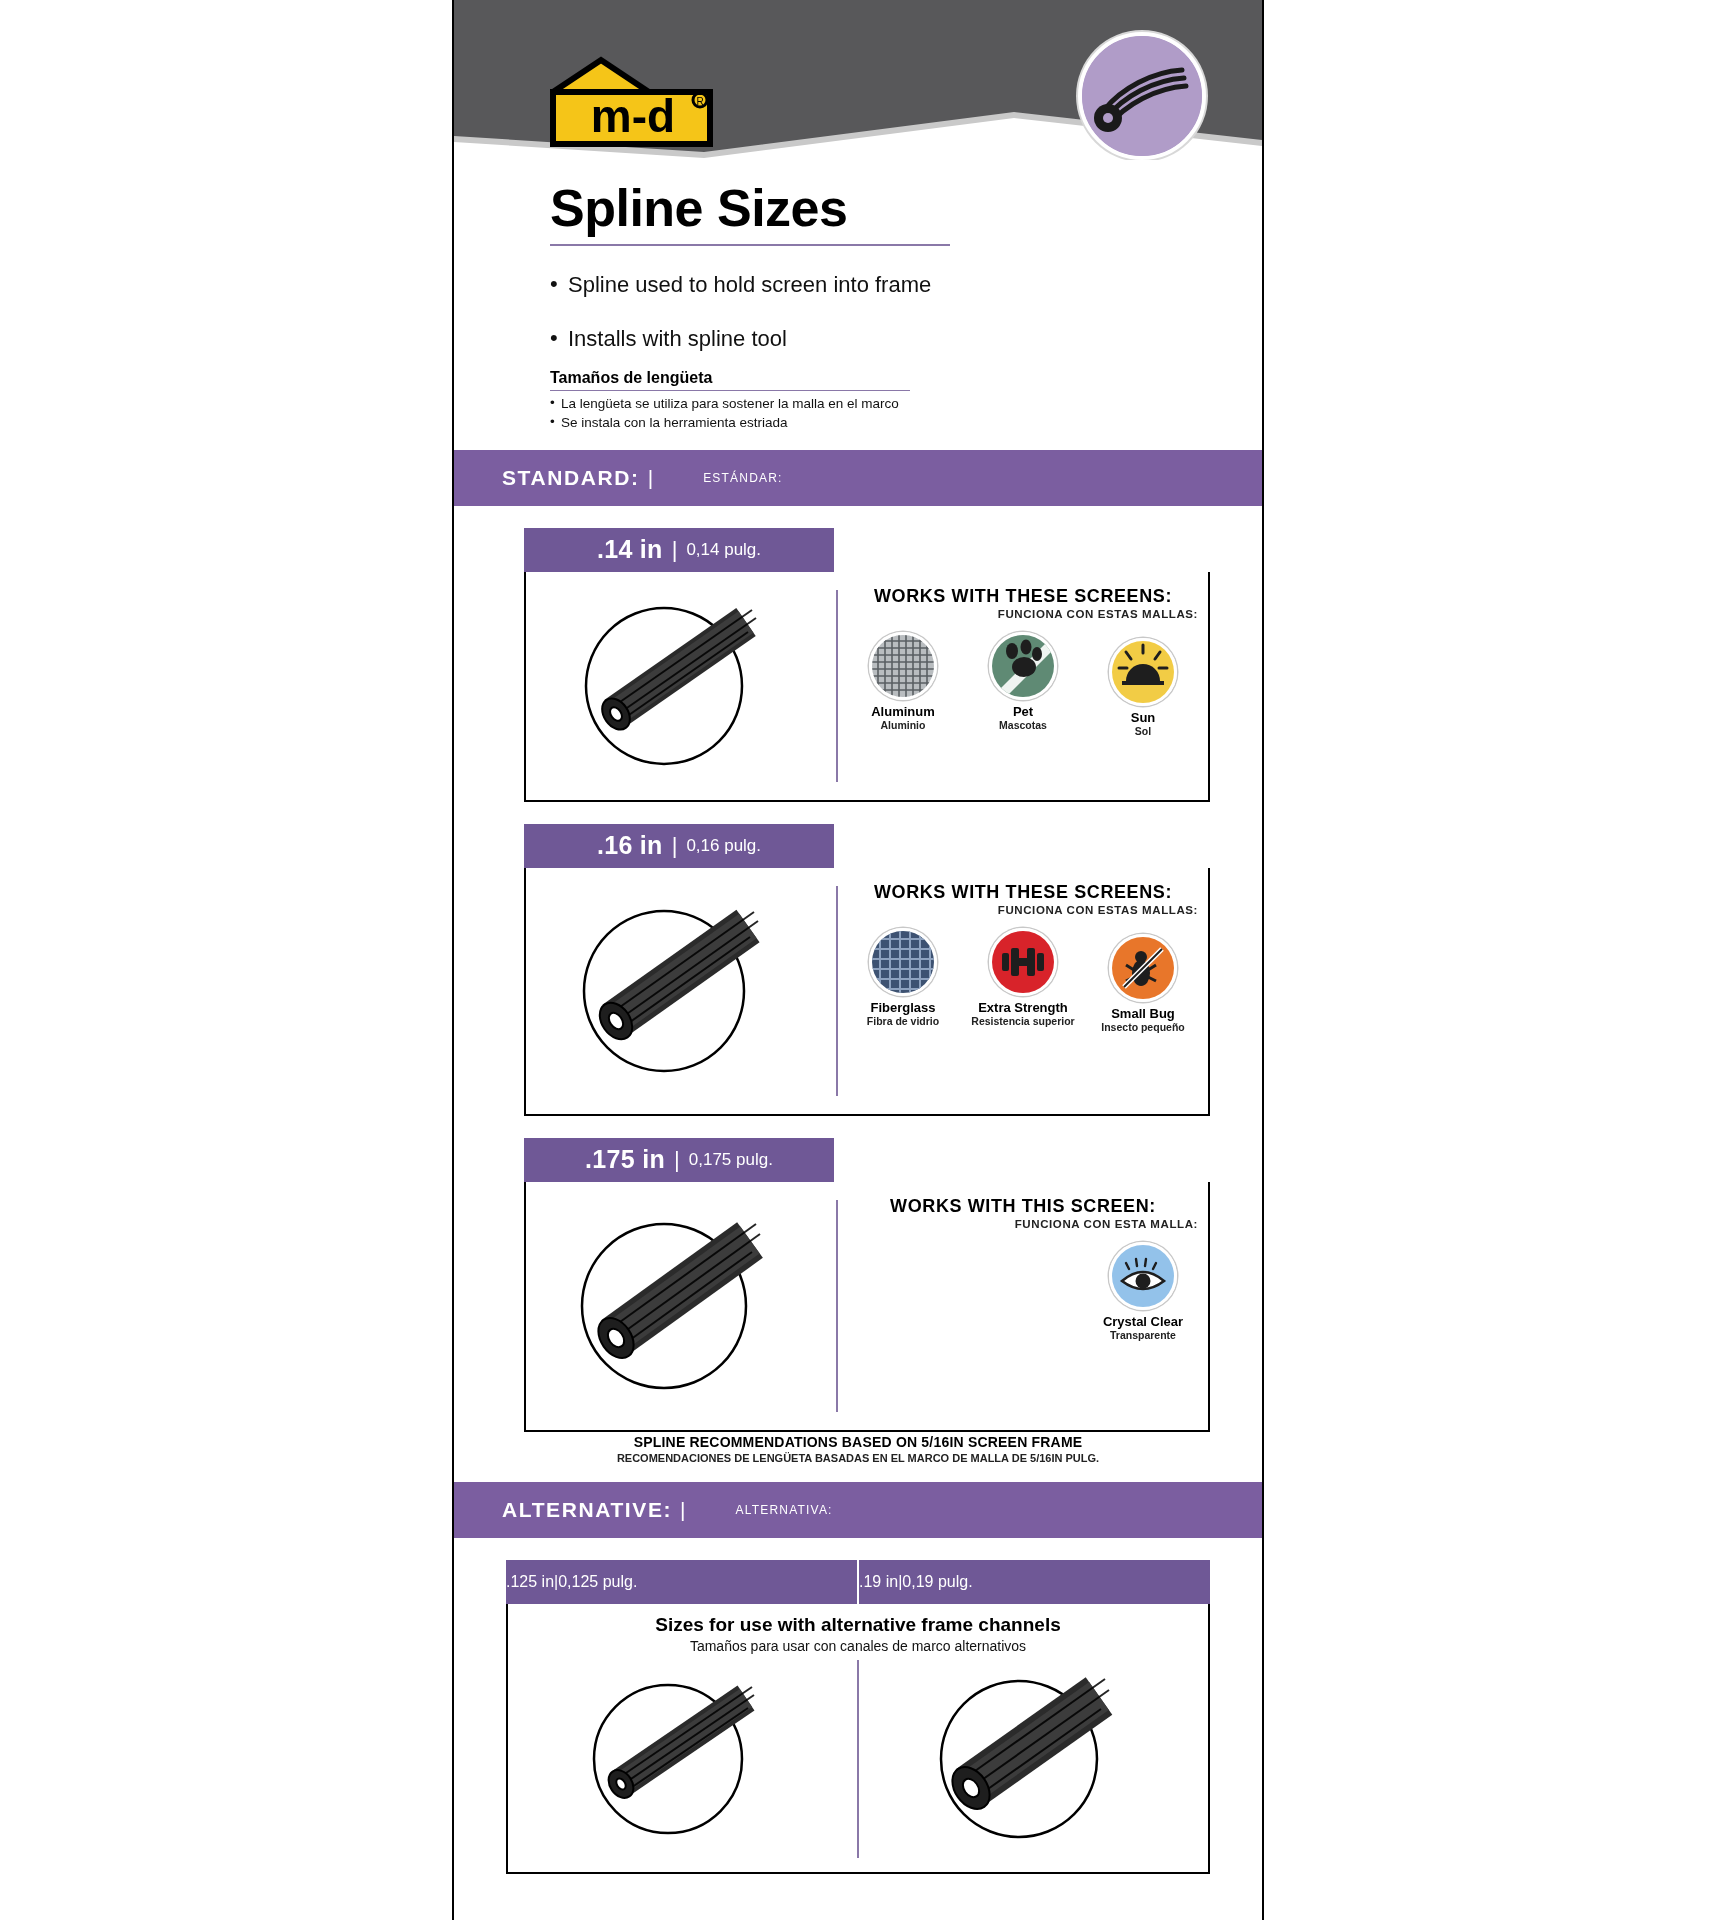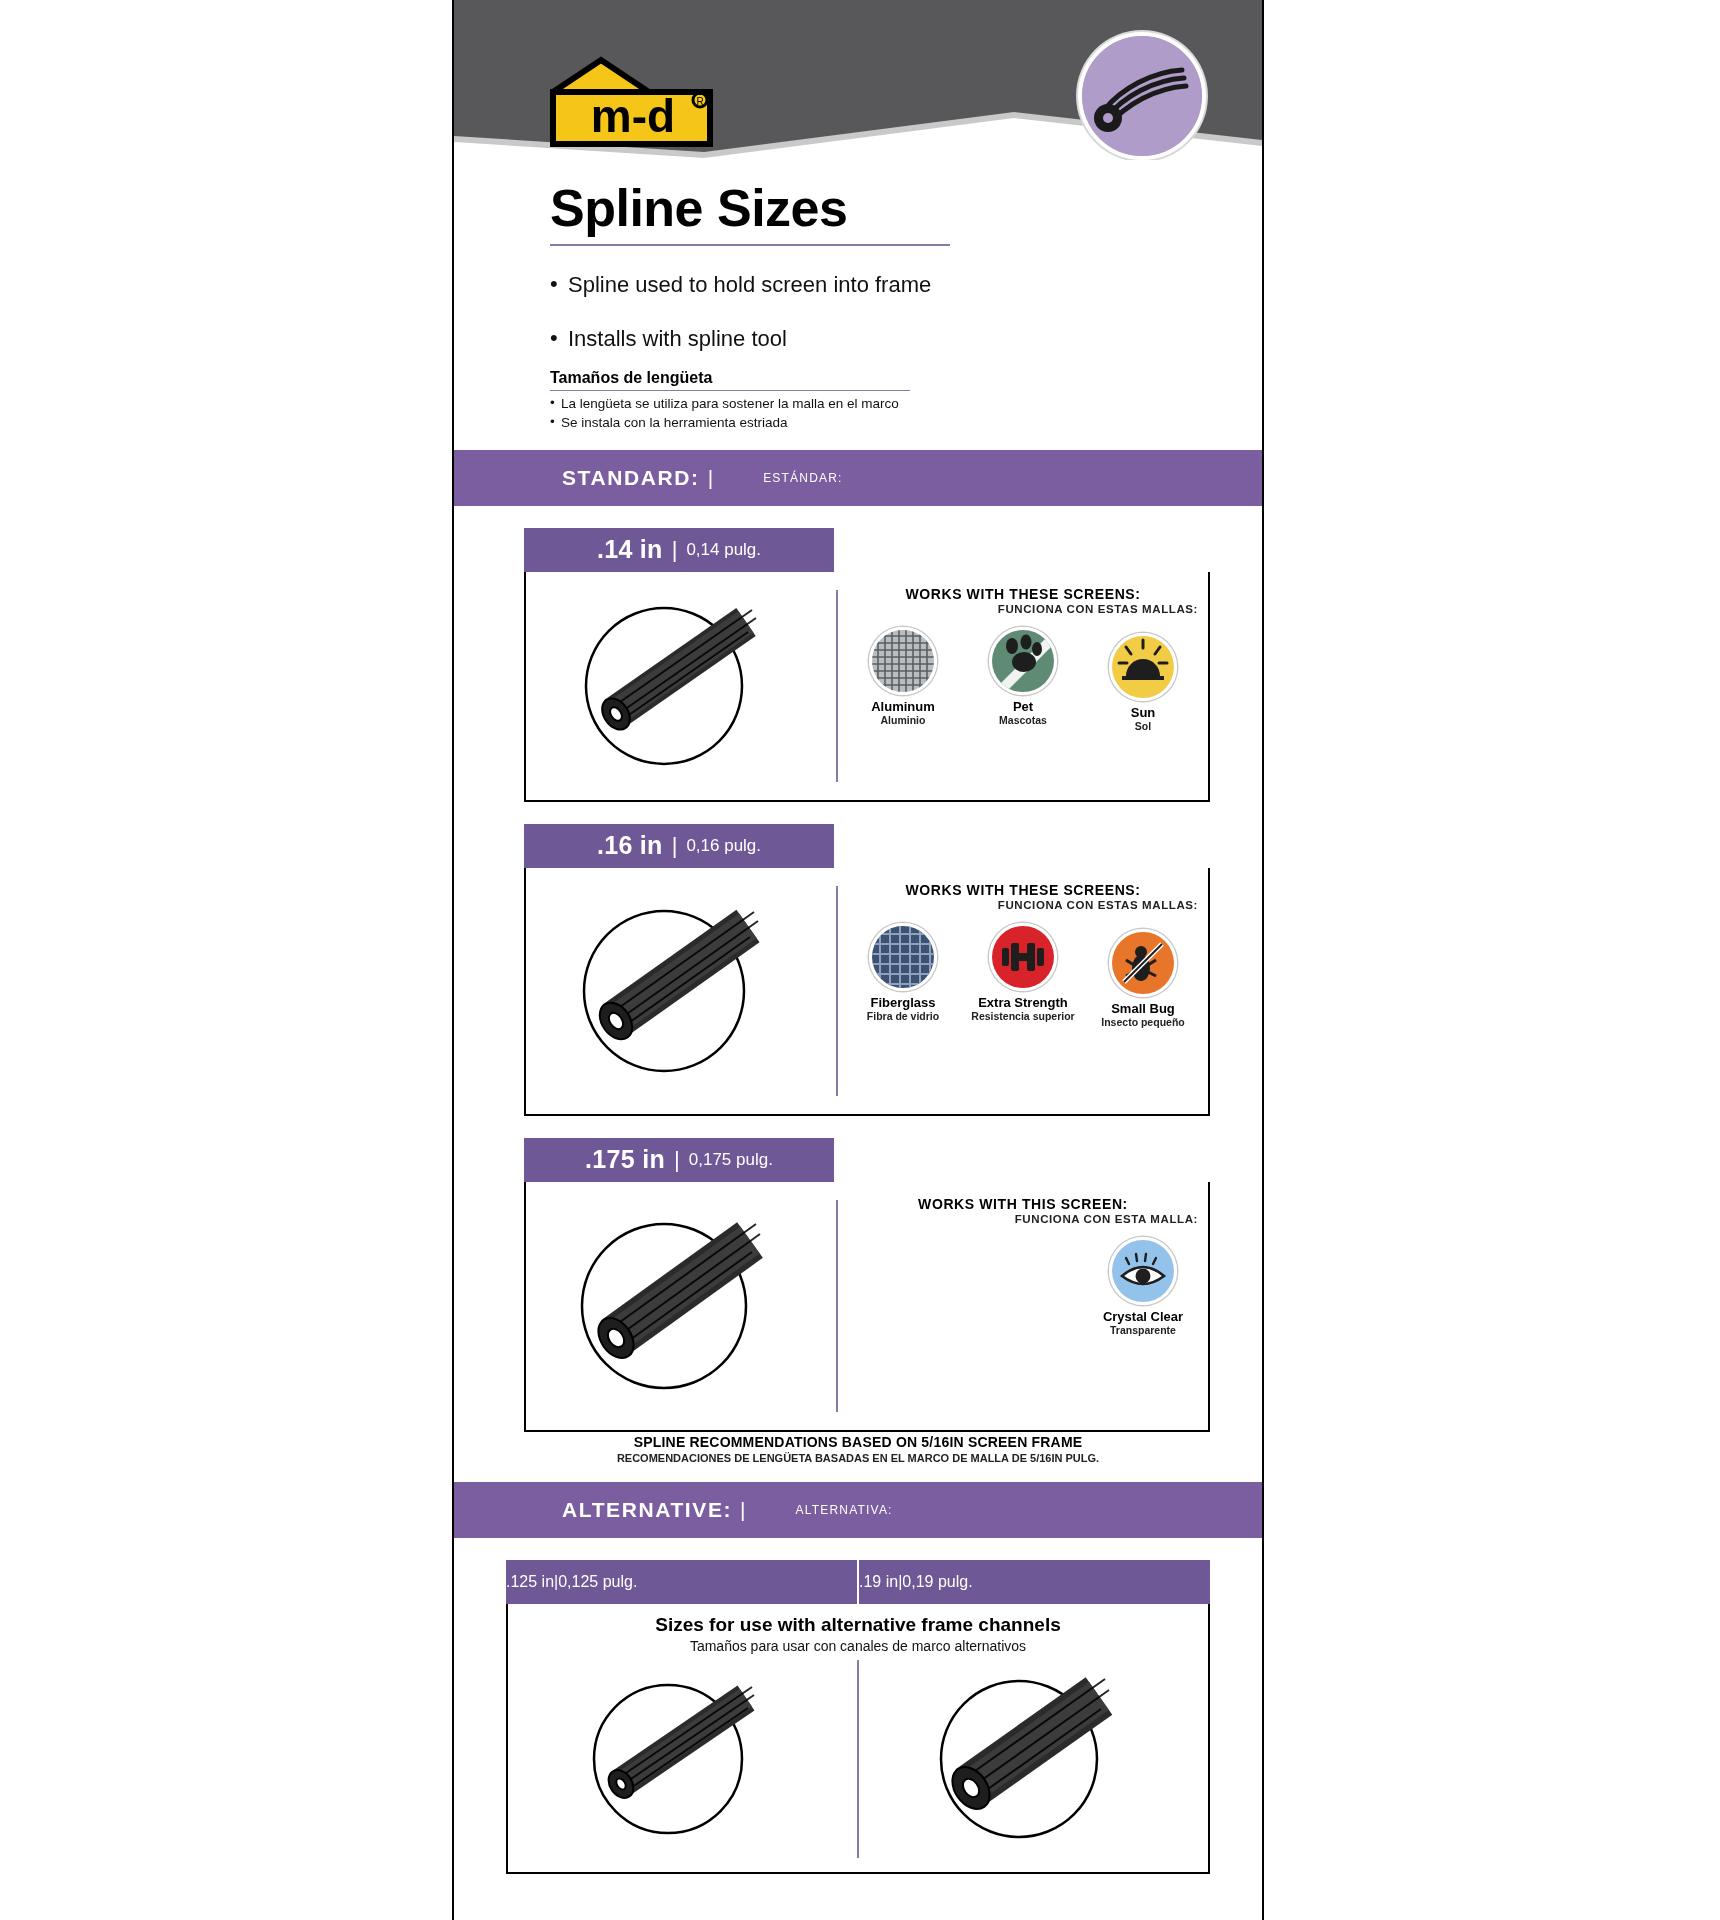--- a/index.html
+++ b/index.html
@@ -136,21 +136,21 @@
     left: 0;
     top: -1px;
   }
 
   
   .banner {
     background: #7b5ea0;
     height: 56px;
     display: flex;
     align-items: center;
-    padding-left: 108px;
+    padding-left: 48px;
     margin-top: 14px;
     box-sizing: border-box;
   }
   .banner .en {
     color: #ffffff;
     font-size: 21px;
     font-weight: bold;
     letter-spacing: 1.6px;
   }
   .banner .sep {
@@ -225,21 +225,21 @@
     background: #8a78a8;
     margin: 18px 0;
   }
   .screens-pane {
     flex: 1;
     padding: 14px 10px 16px 10px;
     box-sizing: border-box;
     text-align: center;
   }
   .screens-title {
-    font-size: 14px;
+    font-size: 18px;
     font-weight: bold;
     letter-spacing: 0.6px;
     color: #000;
   }
   .screens-title-es {
     font-size: 11.5px;
     font-weight: bold;
     letter-spacing: 0.6px;
     color: #222;
     margin-top: 1px;

